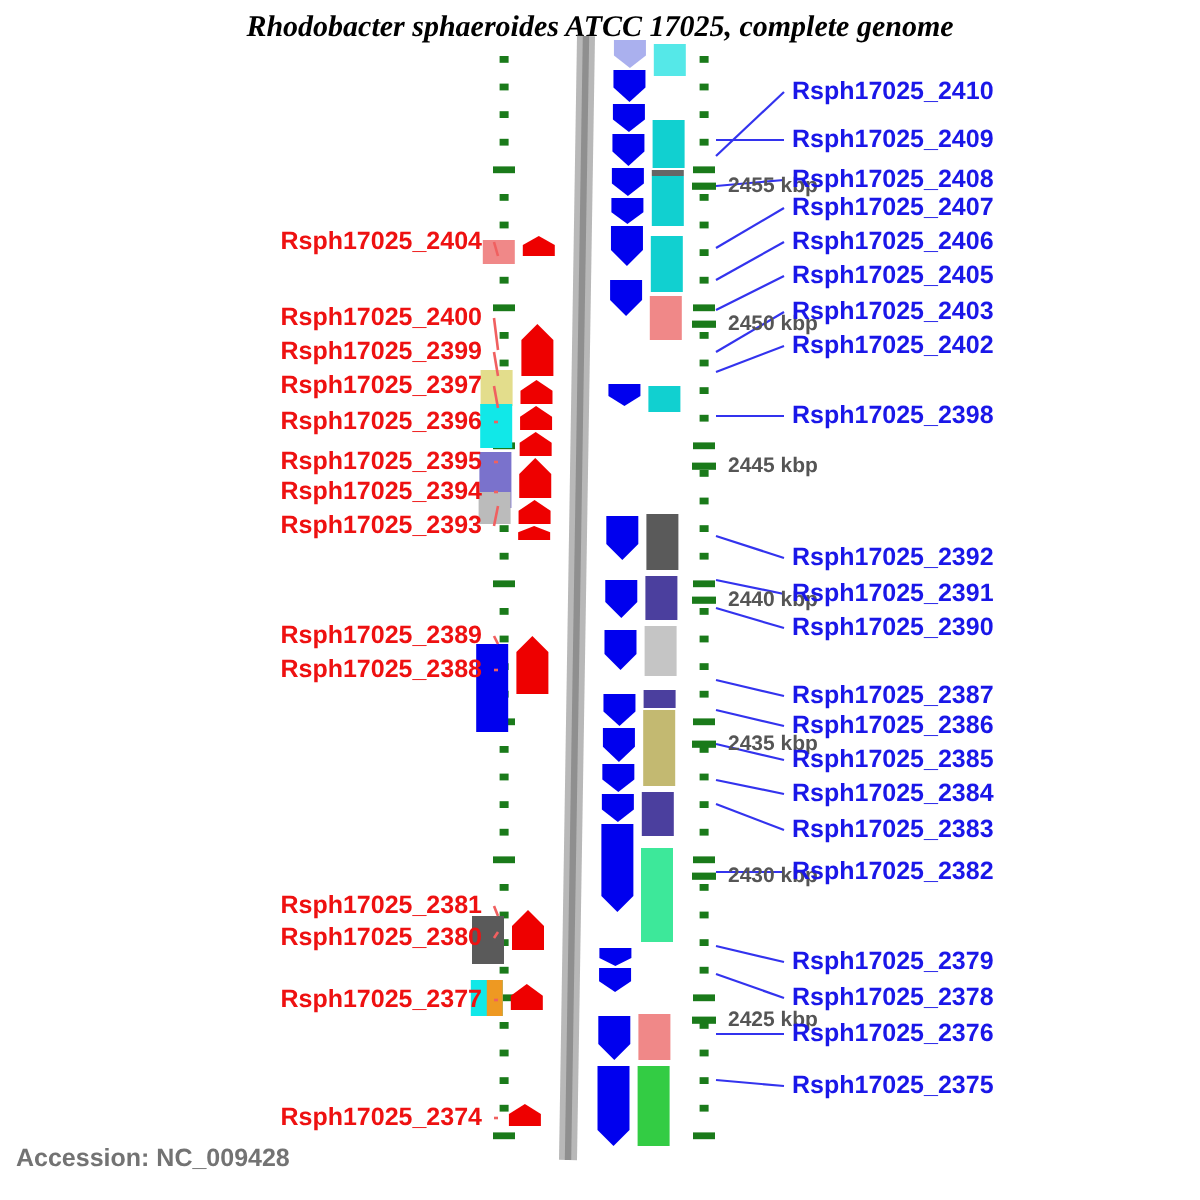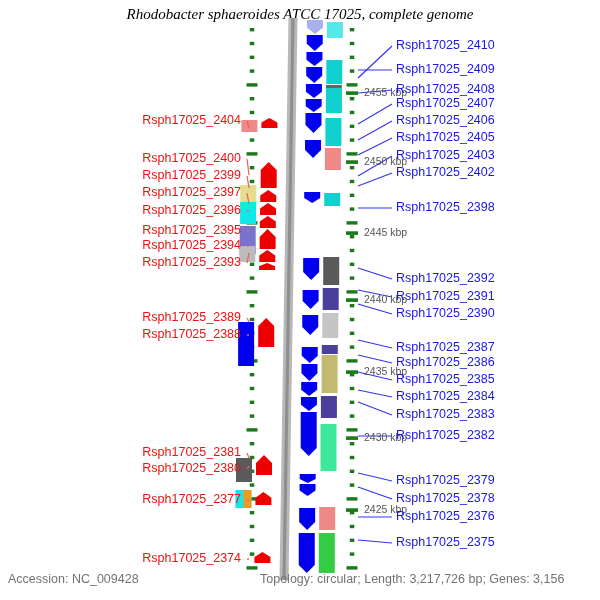--- a/index.html
+++ b/index.html
@@ -1,21 +1,21 @@
 <!DOCTYPE html>
 <html><head>
 <meta charset="utf-8">
 <style>
   html,body{margin:0;padding:0;}
   body{
     width:600px;height:600px;overflow:hidden;background:#ffffff;
     font-family:"Liberation Sans", sans-serif;
     -webkit-font-smoothing:antialiased;
   }
-  #stage{position:relative;width:600px;height:529px;}
+  #stage{position:relative;width:600px;height:529px;font-weight:bold;}
 
   
   #title{
     position:absolute;left:0;top:6px;width:600px;text-align:center;
     font-family:"Liberation Serif", serif;
     font-style:italic;font-size:15px;color:#000;white-space:nowrap;
   }
 
   
   .footer-text{
@@ -298,14 +298,13 @@
         <text x="241" y="318" class="lbl lbl-left">Rsph17025_2389</text>
         <text x="241" y="335" class="lbl lbl-left">Rsph17025_2388</text>
         <text x="241" y="453" class="lbl lbl-left">Rsph17025_2381</text>
         <text x="241" y="469" class="lbl lbl-left">Rsph17025_2380</text>
         <text x="241" y="500" class="lbl lbl-left">Rsph17025_2377</text>
         <text x="241" y="559" class="lbl lbl-left">Rsph17025_2374</text>
       </g>
   </svg>
 
   <div class="footer-text" id="accession">Accession: NC_009428</div>
-  <div class="footer-text" id="topology">Topology: circular; Length: 3,217,726 bp; Genes: 3,156</div>
 </div>
 
 </body></html>

